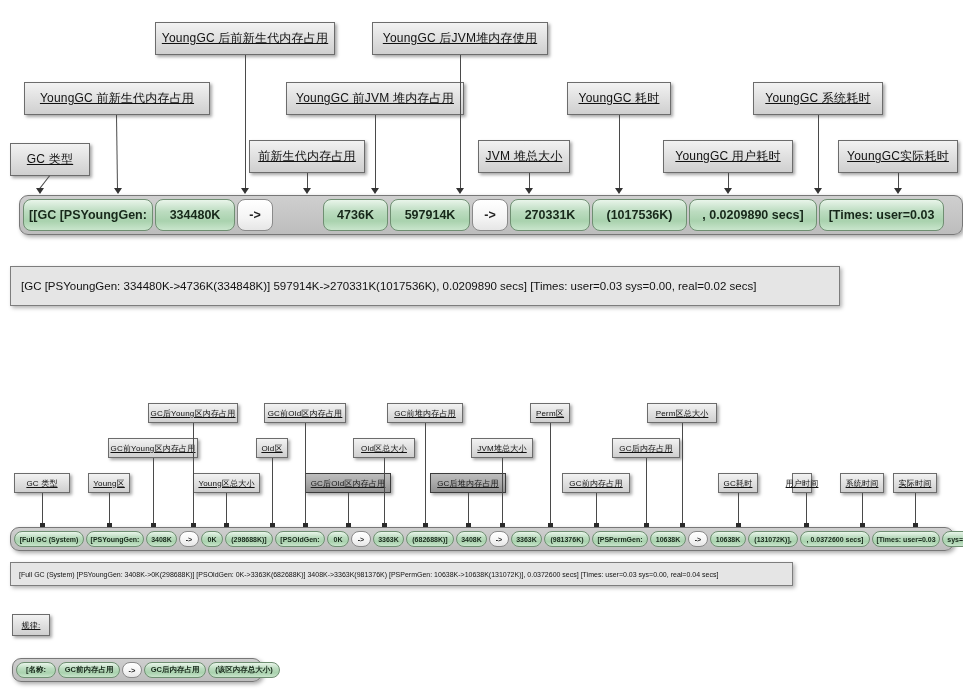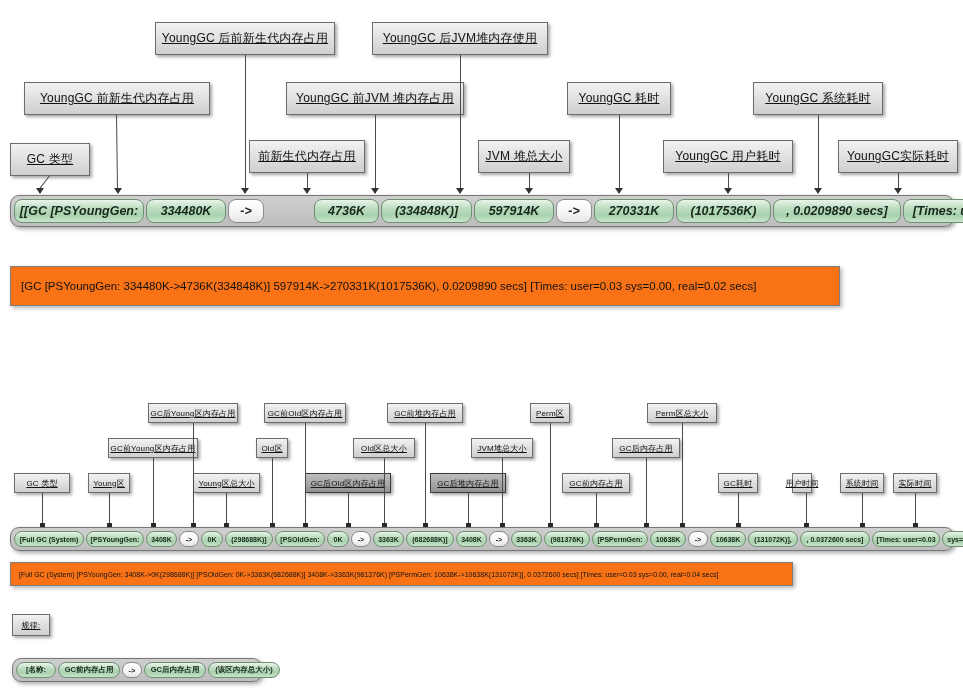--- a/index.html
+++ b/index.html
@@ -65,31 +65,31 @@
     display:flex;align-items:center;justify-content:center;
     white-space:nowrap;
     box-sizing:border-box;
     height:100%;
     text-align:center;
   }
   .tok.white{
     background:linear-gradient(to bottom,#ffffff 0%,#f4f4f4 60%,#e6e6e6 100%);
     border-color:#8a8a8a;color:#222;
   }
-  .strip.r1{left:10px;top:195px;width:944px;height:32px;font-style:italic;}
+  .strip.r1{left:19px;top:195px;width:944px;height:40px;}
   .strip.r1 .tok{font-size:12.5px;font-weight:bold;}
   .strip.r2{left:10px;top:527px;width:944px;height:24px;}
   .strip.r2 .tok{font-size:7px;font-weight:bold;}
   .strip.r3{left:12px;top:658px;width:250px;height:24px;}
   .strip.r3 .tok{font-size:7.5px;font-weight:bold;}
 
   
   .raw{
     position:absolute;
-    background:#f97316;
+    background:#e5e5e5;
     border:1px solid #7d7d7d;
     box-shadow:2px 2px 4px rgba(0,0,0,.3);
     display:flex;align-items:center;
     box-sizing:border-box;
     color:#111;
     white-space:nowrap;
     overflow:hidden;
   }
   .raw.a{left:10px;top:266px;width:830px;height:40px;padding-left:10px;font-size:11.5px;}
   .raw.b{left:10px;top:562px;width:783px;height:24px;padding-left:8px;font-size:7px;}
@@ -135,21 +135,20 @@
       <div class="arrow" style="left: 814px; top: 188px;"></div>
       <div class="ln vline" style="left: 898px; top: 173px; height: 16px;"></div>
       <div class="arrow" style="left: 894px; top: 188px;"></div>
     </div>
 
   <div class="strip r1" id="yg-strip">
       <div class="tok" style="width: 130px; flex: 0 0 130px;">[[GC [PSYoungGen:</div>
       <div class="tok" style="width: 80px; flex: 0 0 80px;">334480K</div>
       <div class="tok white" style="width: 36px; flex: 0 0 36px;">-&gt;</div>
       <div class="tok" style="width: 65px; flex: 0 0 65px; margin-left: 48px;">4736K</div>
-      <div class="tok" style="width: 91px; flex: 0 0 91px;">(334848K)]</div>
       <div class="tok" style="width: 80px; flex: 0 0 80px;">597914K</div>
       <div class="tok white" style="width: 36px; flex: 0 0 36px;">-&gt;</div>
       <div class="tok" style="width: 80px; flex: 0 0 80px;">270331K</div>
       <div class="tok" style="width: 95px; flex: 0 0 95px;">(1017536K)</div>
       <div class="tok" style="width: 128px; flex: 0 0 128px;">, 0.0209890 secs]</div>
       <div class="tok" style="width: 125px; flex: 0 0 125px;">[Times: user=0.03</div>
     </div>
 
   <div class="raw a">[GC [PSYoungGen: 334480K-&gt;4736K(334848K)] 597914K-&gt;270331K(1017536K), 0.0209890 secs] [Times: user=0.03 sys=0.00, real=0.02 secs]</div>
 

